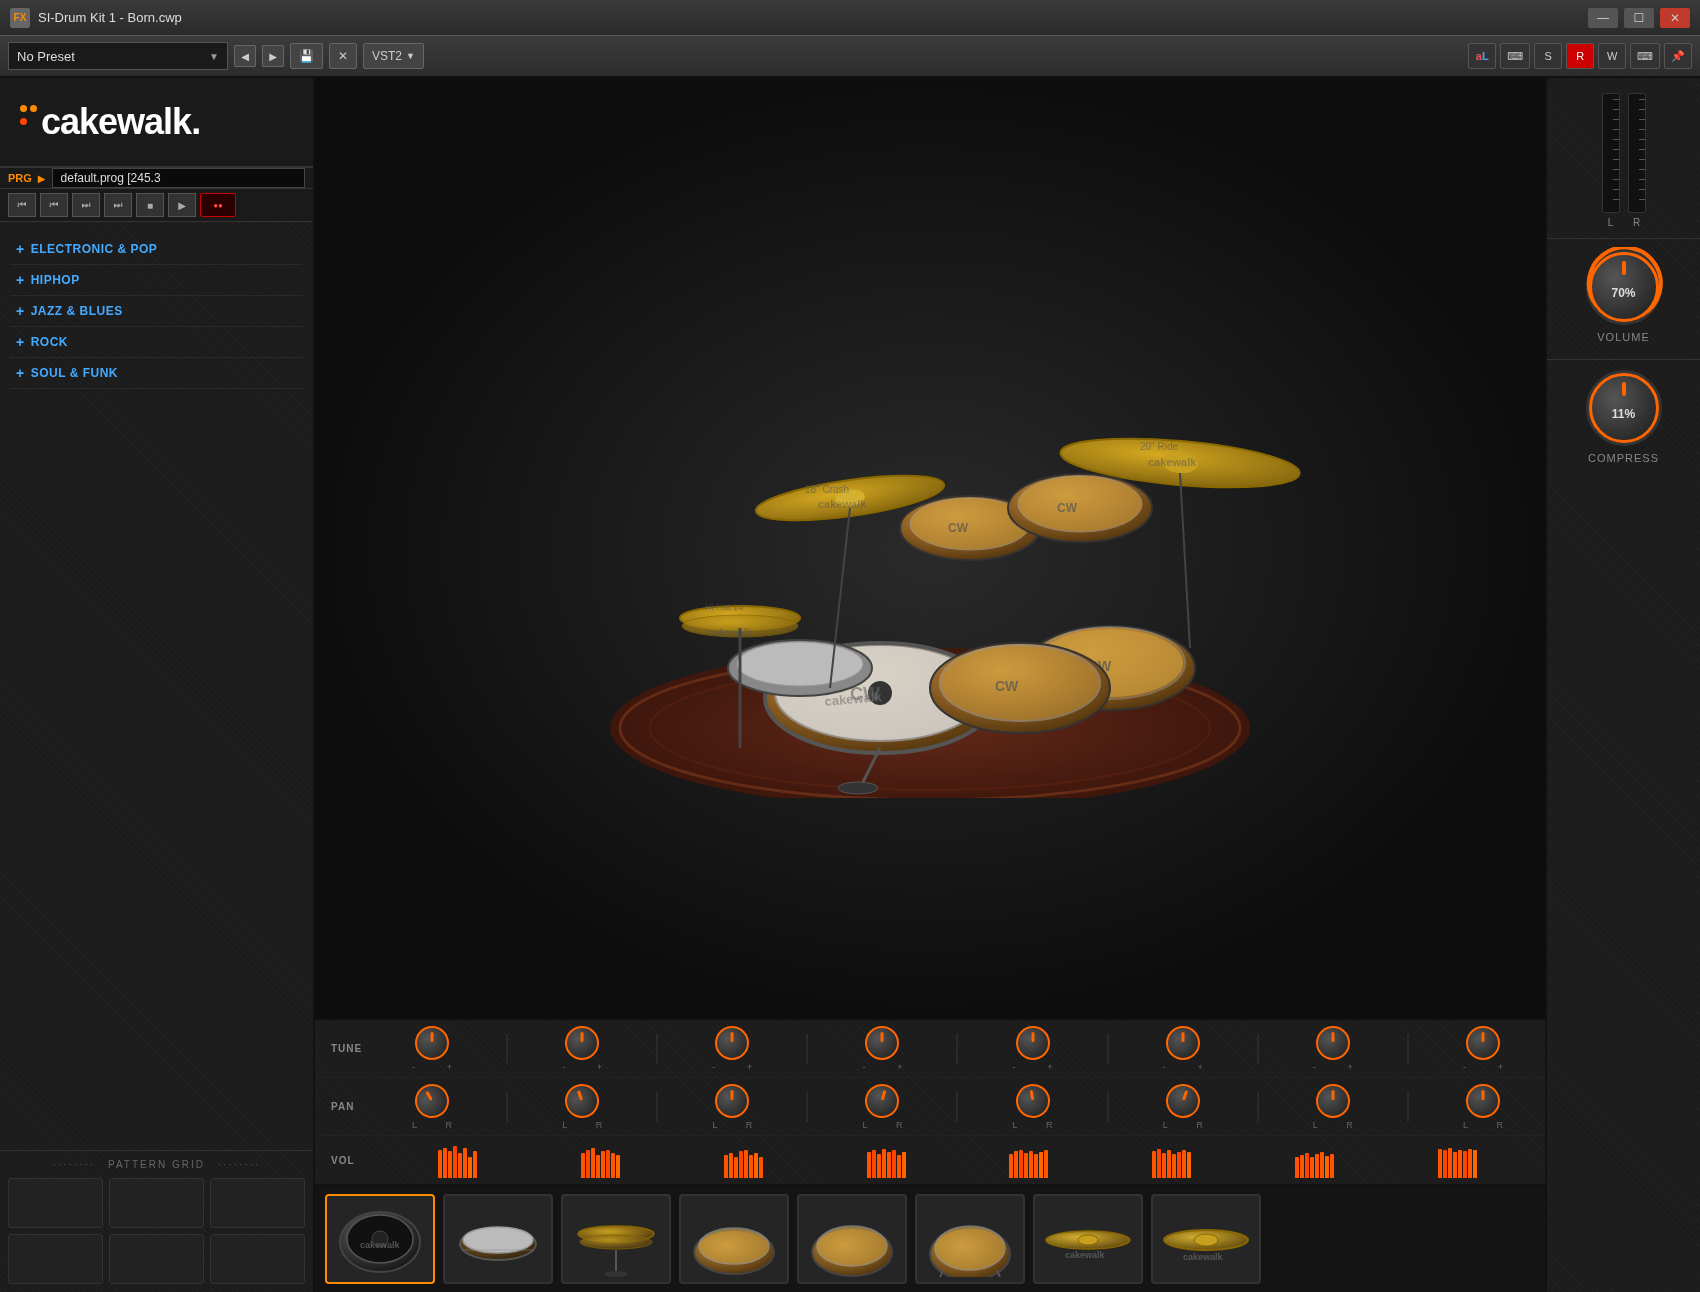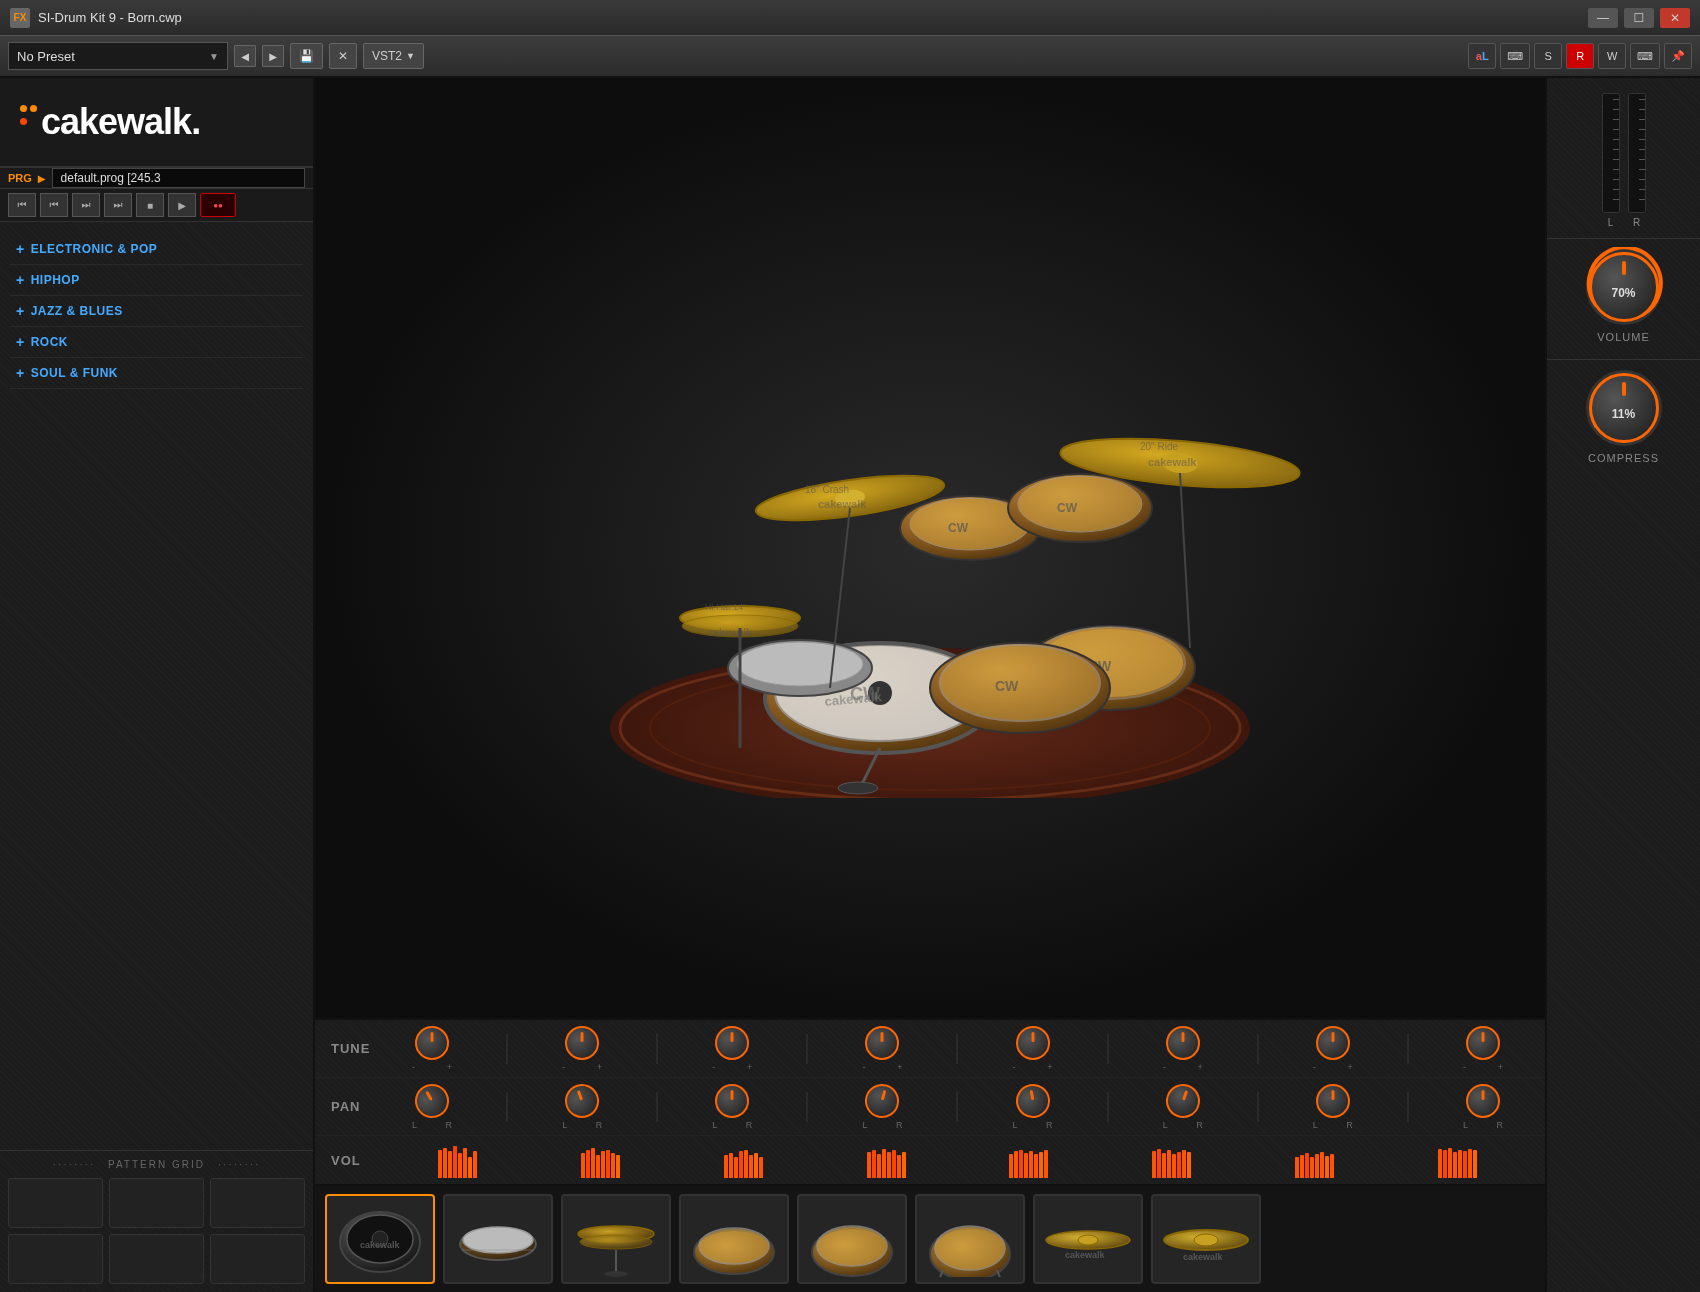--- a/index.html
+++ b/index.html
@@ -258,21 +258,21 @@
     }
 
     .knob-row {
       display: flex; align-items: center;
       padding: 6px 10px;
       border-bottom: 1px solid #222;
       gap: 0;
     }
     .row-label {
       color: #888;
-      font-size: 13px;
+      font-size: 10px;
       width: 55px;
       text-transform: uppercase;
       letter-spacing: 1px;
       font-weight: bold;
     }
     .knob-group {
       flex: 1;
       display: flex; align-items: center;
       justify-content: space-around;
     }
@@ -459,21 +459,21 @@
       margin-top: 4px;
     }
   </style>
 </head>
 <body>
 
 <div class="title-bar">
   <div class="title-bar-icon">
     <span style="font-size:10px; color:#ff8c00; font-weight:bold;">FX</span>
   </div>
-  <span class="title-bar-text">SI-Drum Kit 9 - Born.cwp</span>
+  <span class="title-bar-text">SI-Drum Kit 1 - Born.cwp</span>
   <div class="title-bar-buttons">
     <button class="title-btn">—</button>
     <button class="title-btn">☐</button>
     <button class="title-btn close">✕</button>
   </div>
 </div>
 
 <div class="toolbar">
   <div class="preset-dropdown">
     <span>No Preset</span>

